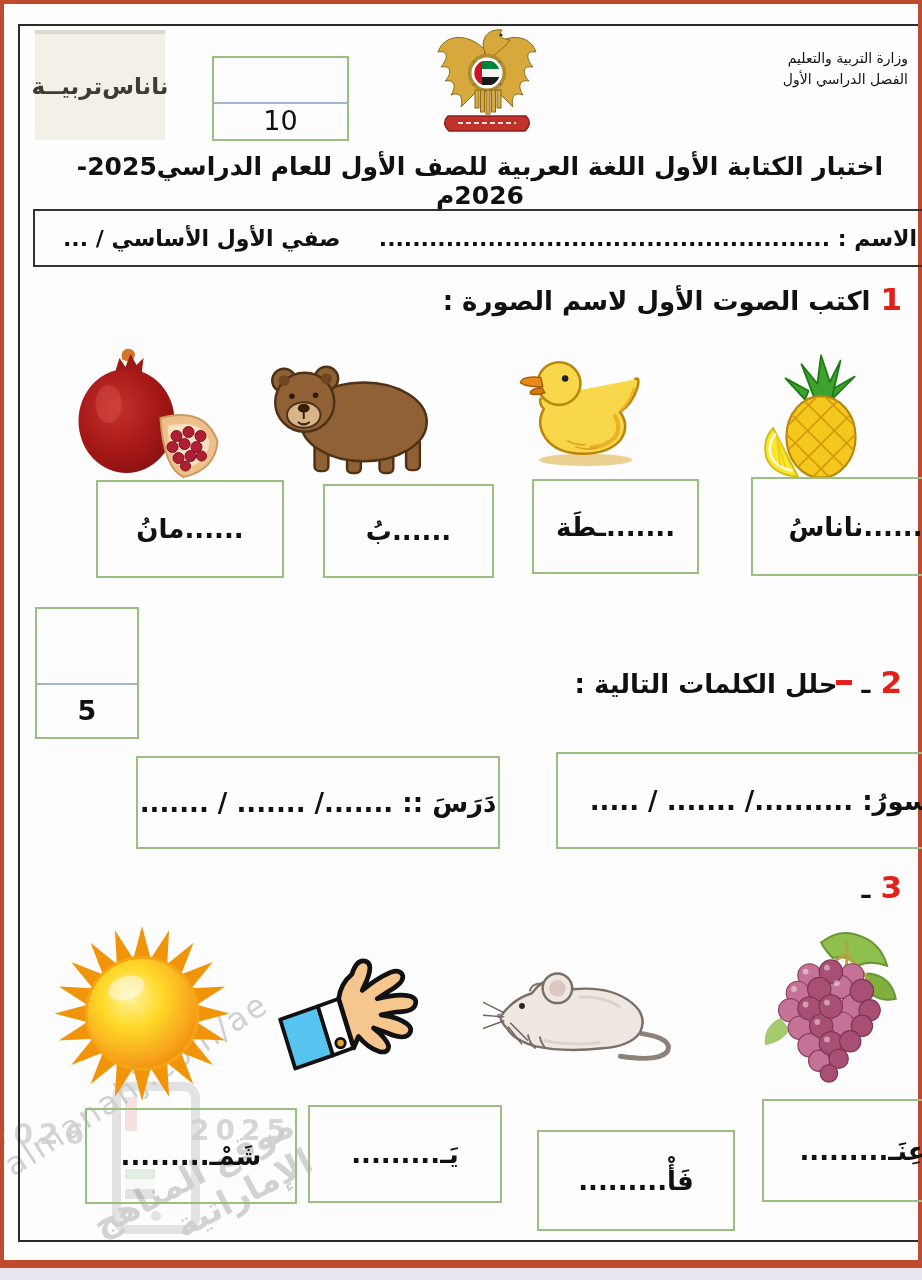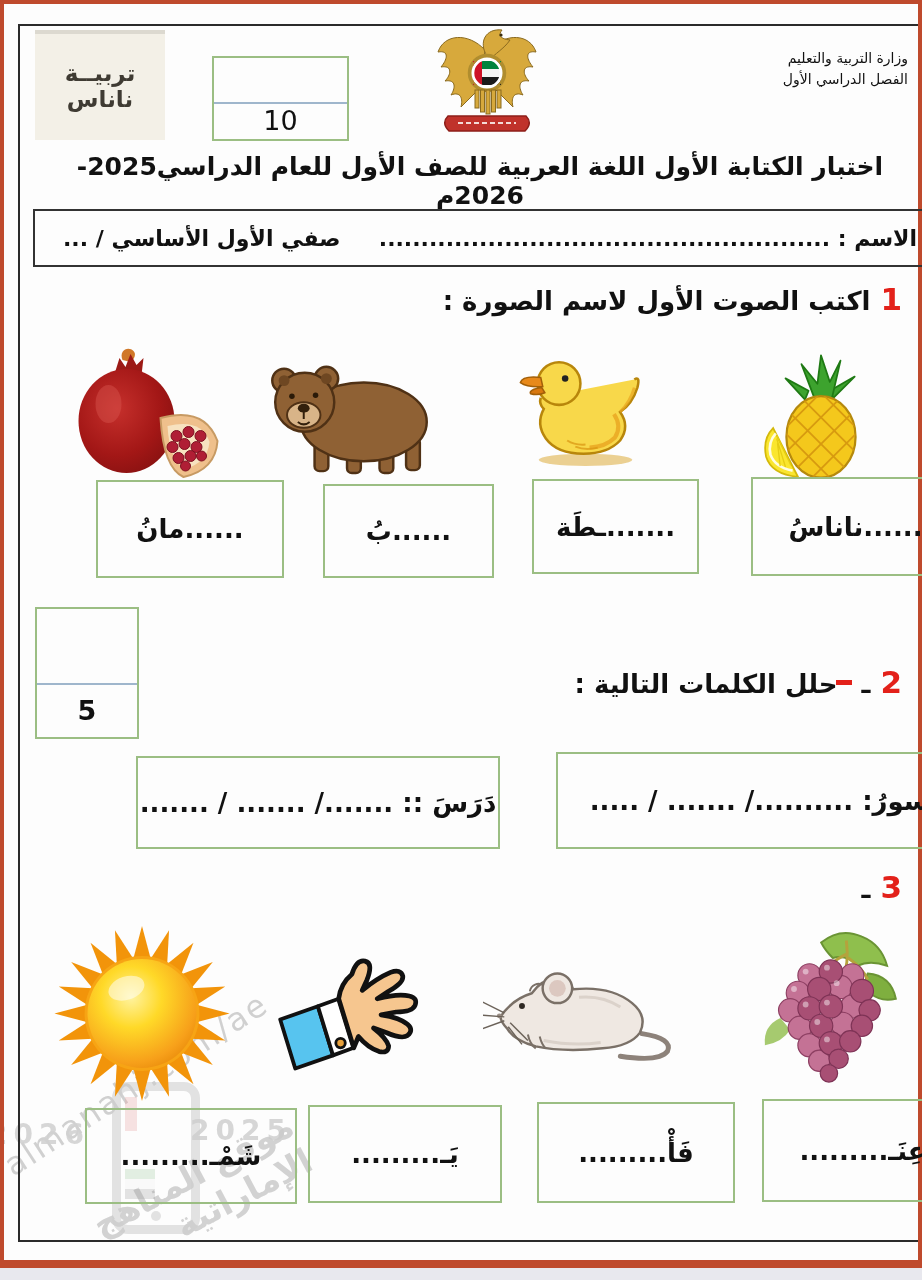--- a/index.html
+++ b/index.html
@@ -15,21 +15,21 @@
   .wm-site{left:-25px;top:1040px;width:400px;transform:rotate(-33deg);font-size:32px;letter-spacing:2px;opacity:.8;}
   .wm-year{font-size:28px;font-weight:bold;letter-spacing:6px;color:#d2d2d2;opacity:.9;}
   .wm-caption{left:-20px;top:1180px;width:340px;transform:rotate(-28deg);font-size:34px;font-weight:bold;direction:rtl;opacity:.85;color:#cbcbcb;}
   .wm-tablet{left:112px;top:1082px;width:70px;height:134px;border:9px solid #cdcdcd;border-radius:16px;opacity:.55;}
   .wm-tablet .flag-red{position:absolute;left:4px;top:6px;width:12px;height:34px;background:#e8a7a7;opacity:.6;}
   .wm-tablet .flag-rows{position:absolute;left:4px;bottom:26px;width:30px;height:30px;opacity:.5;
       background:linear-gradient(#9cc89c 33%,#f0f0f0 33% 66%,#9a9a9a 66%);}
   .wm-tablet .home{position:absolute;left:50%;bottom:4px;width:10px;height:10px;margin-left:-5px;border-radius:50%;background:#cdcdcd;}
   
   .hdr-logo{left:35px;top:30px;width:130px;height:106px;background:#f3f0e7;border-top:4px solid #dcd9d0;
-            display:flex;flex-direction:column;align-items:center;justify-content:center;z-index:3;}
+            display:flex;flex-direction:row;align-items:center;justify-content:center;z-index:3;}
   .hdr-logo span{font-weight:800;font-size:23px;line-height:1.12;color:#3f3b33;}
   .scorebox{border:2px solid #9BBE83;background:transparent;z-index:3;}
   .scorebox .half-top{border-bottom:2px solid #9fb6cc;}
   .scorebox .half-bot{display:flex;align-items:center;justify-content:center;font-size:27px;}
   .score10{left:212px;top:56px;width:133px;height:81px;}
   .score10 .half-top{height:44px;}
   .score10 .half-bot{height:33px;}
   .score5{left:35px;top:607px;width:100px;height:128px;}
   .score5 .half-top{height:74px;}
   .score5 .half-bot{height:50px;font-weight:bold;}
@@ -375,21 +375,21 @@
         <circle cx="76" cy="80" r="3"></circle>
       <circle cx="66" cy="100" r="3"></circle>
         <circle cx="76" cy="118" r="3"></circle>
     </g>
   </svg>
 </div>
 
 <div class="abs ansbox ans-lg" style="left:722px;top:1099px;width:197px;height:99px;">
   <span>عِنَـ.........</span>
 </div>
-<div class="abs ansbox ans-lg" style="left:497px;top:1102px;width:194px;height:97px;">
+<div class="abs ansbox ans-lg" style="left:497px;top:1130px;width:194px;height:97px;">
   <span>فَأْ.........</span>
 </div>
 <div class="abs ansbox ans-lg" style="left:268px;top:1105px;width:190px;height:94px;">
   <span>يَـ.........</span>
 </div>
 <div class="abs ansbox ans-lg" style="left:45px;top:1108px;width:208px;height:92px;">
   <span>شَمْـ.........</span>
 </div>
 
 </body></html>

